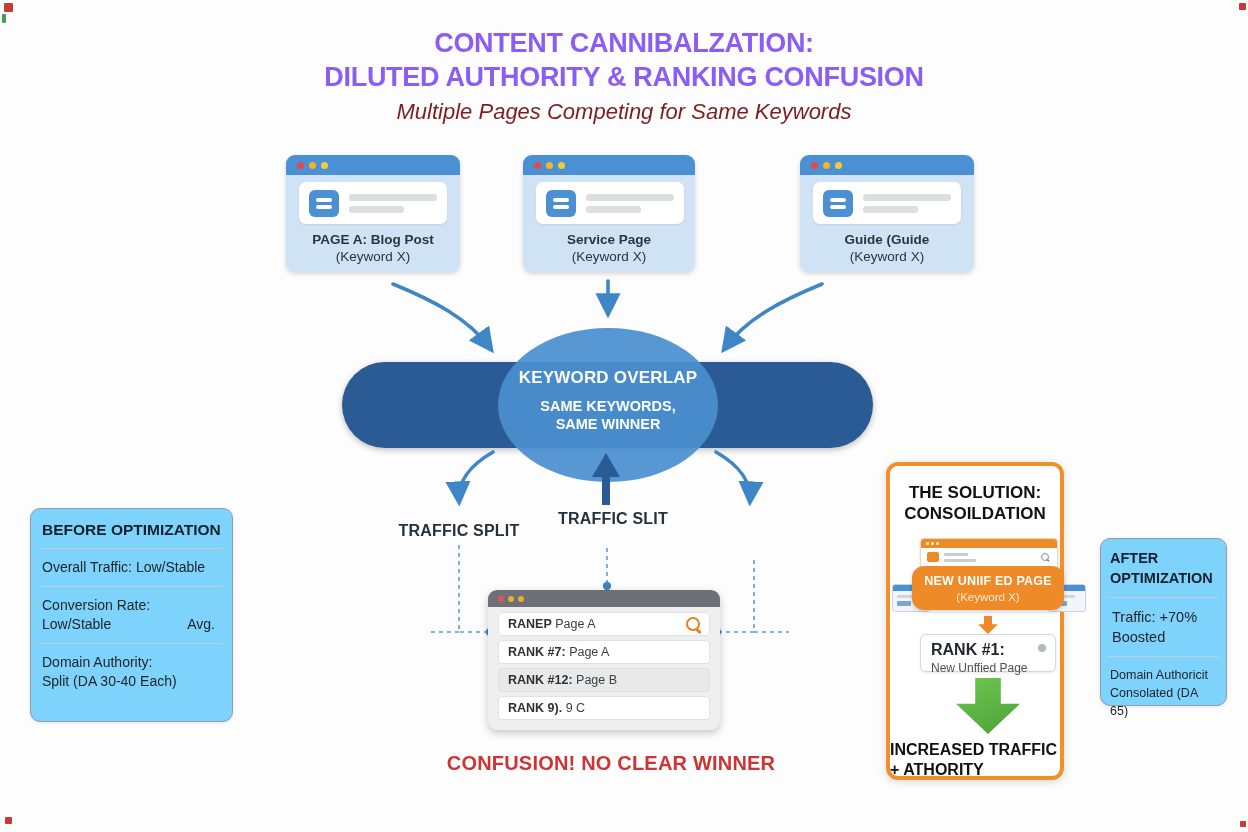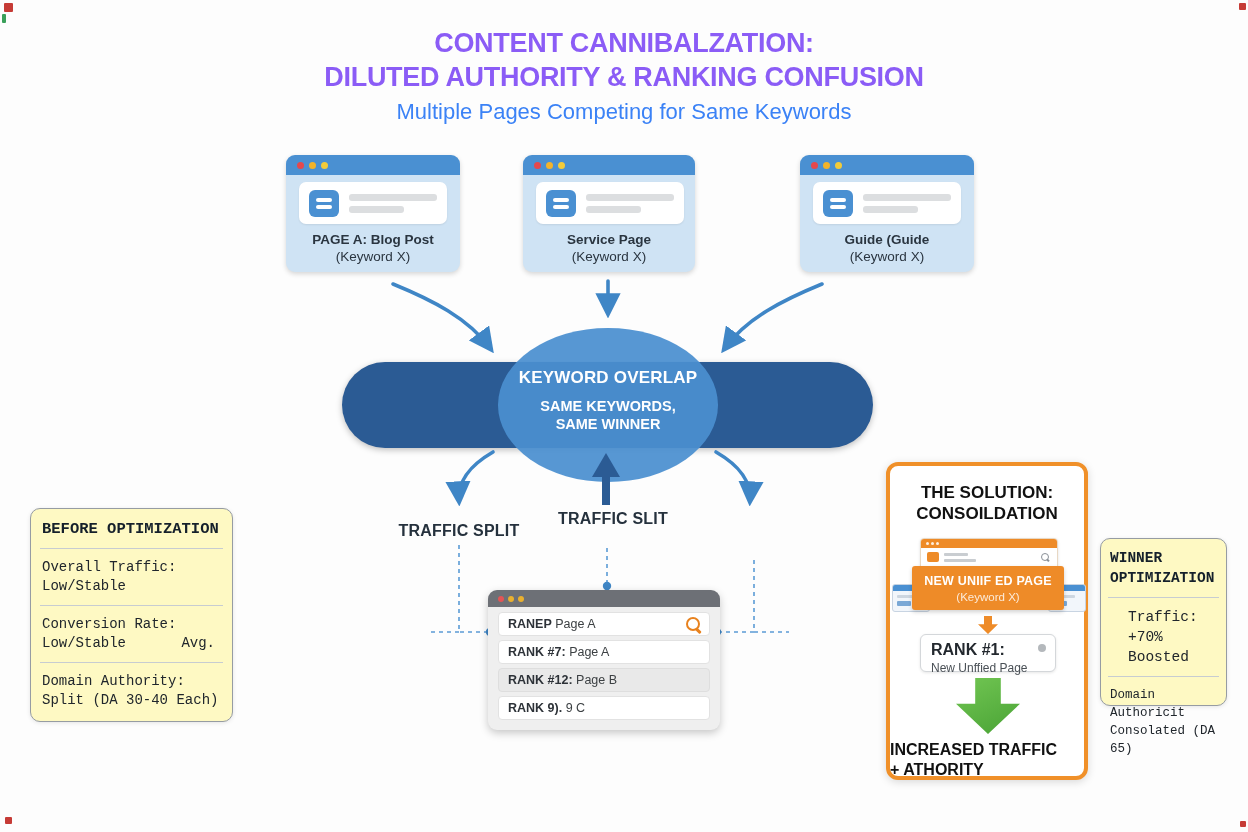--- a/index.html
+++ b/index.html
@@ -1,20 +1,20 @@
 <!DOCTYPE html>
 <html><head>
 <meta charset="utf-8">
 <style>
   html,body{margin:0;padding:0;background:#e9e9e9;font-family:"Liberation Sans",sans-serif;}
   #canvas{position:relative;width:1248px;height:832px;background:#fdfdfd;overflow:hidden;margin:0 auto;color:#1b2530;}
   .abs{position:absolute;box-sizing:border-box;}
   
   .t1{font-size:27px;font-weight:700;letter-spacing:-.3px;color:#8b5cf6;text-align:center;line-height:34px;}
-  .t2{font-size:22px;font-weight:400;color:#3b82f6;text-align:center;}
+  .t2{font-size:22px;font-weight:400;color:#7f1d1d;text-align:center;font-style:italic;}
   
   .browser-card{border-radius:9px;background:#cfe3f4;box-shadow:0 2px 5px rgba(0,0,0,.16);}
   .bc-bar{position:absolute;left:0;top:0;right:0;height:20px;background:#4a90d2;border-radius:9px 9px 0 0;display:flex;align-items:center;gap:5px;padding-left:11px;box-sizing:border-box;}
   .dot{width:7px;height:7px;border-radius:50%;flex:0 0 auto;}
   .bc-panel{position:absolute;left:13px;top:27px;width:148px;height:42px;background:#fff;border-radius:7px;display:flex;align-items:center;gap:10px;padding:0 10px;box-sizing:border-box;box-shadow:0 1px 2px rgba(0,0,0,.08);}
   .favicon{width:30px;height:27px;background:#4a90d2;border-radius:6px;flex:0 0 auto;display:flex;flex-direction:column;justify-content:center;align-items:center;gap:3px;}
   .favicon i{display:block;width:16px;height:4px;background:#fff;border-radius:2px;}
   .lines{flex:1;}
   .lines i{display:block;background:#dcdee0;height:7px;border-radius:3px;margin:5px 0;}
   .lines i.short{width:62%;}
@@ -32,21 +32,21 @@
   .serp-bar{position:absolute;left:0;top:0;right:0;height:17px;background:#6d7076;border-radius:9px 9px 0 0;display:flex;align-items:center;gap:4px;padding-left:10px;box-sizing:border-box;}
   .serp .dot{width:6px;height:6px;}
   .serp-row{position:absolute;left:10px;width:212px;height:24px;background:#fff;border:1px solid #e2e2e2;border-radius:4px;display:flex;align-items:center;padding:0 9px;box-sizing:border-box;font-size:12.5px;color:#3c4043;}
   .serp-row b{font-weight:700;color:#2d3238;white-space:pre;}
   .serp-row span{white-space:pre;}
   .serp-row.alt{background:#e9e9e9;border-color:#dedede;}
   .mag{width:10px;height:10px;border:2.5px solid #e8821e;border-radius:50%;position:relative;flex:0 0 auto;}
   .mag::after{content:"";position:absolute;width:3px;height:6px;background:#e8821e;left:9px;top:9px;transform:rotate(-45deg);border-radius:1px;}
   .verdict{font-size:20px;font-weight:700;color:#ce3434;text-align:center;letter-spacing:.2px;}
   
-  .stat-box{background:#fef9c3;border:1.5px solid #969ca3;border-radius:10px;box-shadow:0 1px 4px rgba(0,0,0,.10);padding:11px 11px;font-family:Liberation Mono, monospace;}
+  .stat-box{background:#7dd3fc;border:1.5px solid #969ca3;border-radius:10px;box-shadow:0 1px 4px rgba(0,0,0,.10);padding:11px 11px;}
   .stat-title{font-weight:700;font-size:15.5px;color:#15202b;line-height:19px;}
   .stat-hr{border:0;border-top:1px solid #c7ccd1;margin:9px -2px;}
   .stat-line{font-size:14px;color:#20262c;line-height:19px;}
   .split-line{display:flex;justify-content:space-between;padding-right:6px;}
   
   .sol-box{background:#fff;border:4px solid #f09029;border-radius:12px;box-shadow:0 2px 8px rgba(0,0,0,.15);}
   .sol-title{position:absolute;left:0;right:0;text-align:center;font-weight:700;font-size:17px;color:#111;line-height:21px;}
   .mini-browser{position:absolute;background:#fff;border:1px solid #e8d8c4;border-radius:4px;box-shadow:0 1px 3px rgba(0,0,0,.12);}
   .mb-bar{position:absolute;left:0;top:0;right:0;height:9px;background:#ee8b28;border-radius:3px 3px 0 0;display:flex;align-items:center;gap:2px;padding-left:5px;box-sizing:border-box;}
   .mb-bar i{width:3px;height:3px;border-radius:50%;background:rgba(255,255,255,.85);}
@@ -205,37 +205,38 @@
     <div class="serp-row alt" style="top:78px;">
       <b>RANK #12:</b>
         <span> Page B</span>
     </div>
     <div class="serp-row" style="top:106px;">
       <b>RANK 9).</b>
         <span> 9 C</span>
     </div>
   </div>
 
+  <div class="abs verdict" style="left:411px;top:752px;width:400px;">CONFUSION! NO CLEAR WINNER</div>
 
   <div class="abs stat-box" style="left:30px;top:508px;width:203px;height:214px;">
     <div class="stat-title">BEFORE OPTIMIZATION</div>
     <hr class="stat-hr">
     <div class="stat-line">Overall Traffic: Low/Stable</div>
     <hr class="stat-hr">
     <div class="stat-line">Conversion Rate:</div>
     <div class="stat-line split-line">
       <span>Low/Stable</span>
       <span>Avg.</span>
     </div>
     <hr class="stat-hr">
     <div class="stat-line">Domain Authority:</div>
     <div class="stat-line">Split (DA 30-40 Each)</div>
   </div>
 
-  <div class="abs sol-box" style="left:886px;top:462px;width:202px;height:318px;">
+  <div class="abs sol-box" style="left:886px;top:462px;width:178px;height:318px;">
     <div class="sol-title" style="top:16px;">
       <div>THE SOLUTION:</div>
       <div>CONSOILDATION</div>
     </div>
 
     <div class="mini-browser" style="left:30px;top:72px;width:136px;height:32px;">
       <div class="mb-bar">
           <i></i>
           <i></i>
           <i></i>
@@ -250,21 +251,21 @@
         <i class="tb"></i>
         <i class="tl"></i>
         <i class="tc"></i>
       </div>
     <div class="thumb" style="left:158px;top:118px;">
         <i class="tb"></i>
         <i class="tl"></i>
         <i class="tc"></i>
       </div>
 
-    <div class="banner" style="left:22px;top:100px;width:152px;height:44px;">
+    <div class="banner" style="left:22px;top:100px;width:152px;height:44px;border-radius:12px;">
       <div class="b1">NEW UNIIF ED PAGE</div>
       <div class="b2">(Keyword X)</div>
     </div>
 
     <div class="abs block-arrow-down" style="left:88px;top:150px;width:20px;height:18px;background:#ee8b28;"></div>
 
     <div class="rank-card" style="left:30px;top:168px;width:136px;height:38px;">
       <div class="r1">RANK #1:</div>
       <div class="r2">New Unffied Page</div>
       <span class="rank-dot"></span>
@@ -273,25 +274,25 @@
     <div class="abs block-arrow-down" style="left:66px;top:212px;width:64px;height:56px;background:linear-gradient(155deg,#72c653,#49a335);filter:drop-shadow(1px 2px 1px rgba(0,0,0,.2));"></div>
 
     <div class="sol-result" style="top:274px;">
       <div>INCREASED TRAFFIC</div>
       <div>+ ATHORITY</div>
     </div>
   </div>
 
   <div class="abs stat-box" style="left:1100px;top:538px;width:127px;height:168px;padding:9px 9px;">
     <div class="stat-title" style="font-size:14.5px;line-height:20px;">
-      <div>WINNER</div>
+      <div>AFTER</div>
       <div>OPTIMIZATION</div>
     </div>
     <hr class="stat-hr">
-    <div class="stat-line" style="font-size:14.5px;line-height:20px;padding-left:2px;margin-left:16px;">
+    <div class="stat-line" style="font-size:14.5px;line-height:20px;padding-left:2px;">
       <div>Traffic: +70%</div>
       <div>Boosted</div>
     </div>
     <hr class="stat-hr">
     <div class="stat-line" style="font-size:12.5px;line-height:18px;">
       <div>Domain Authoricit</div>
       <div>Consolated (DA 65)</div>
     </div>
   </div>
 

